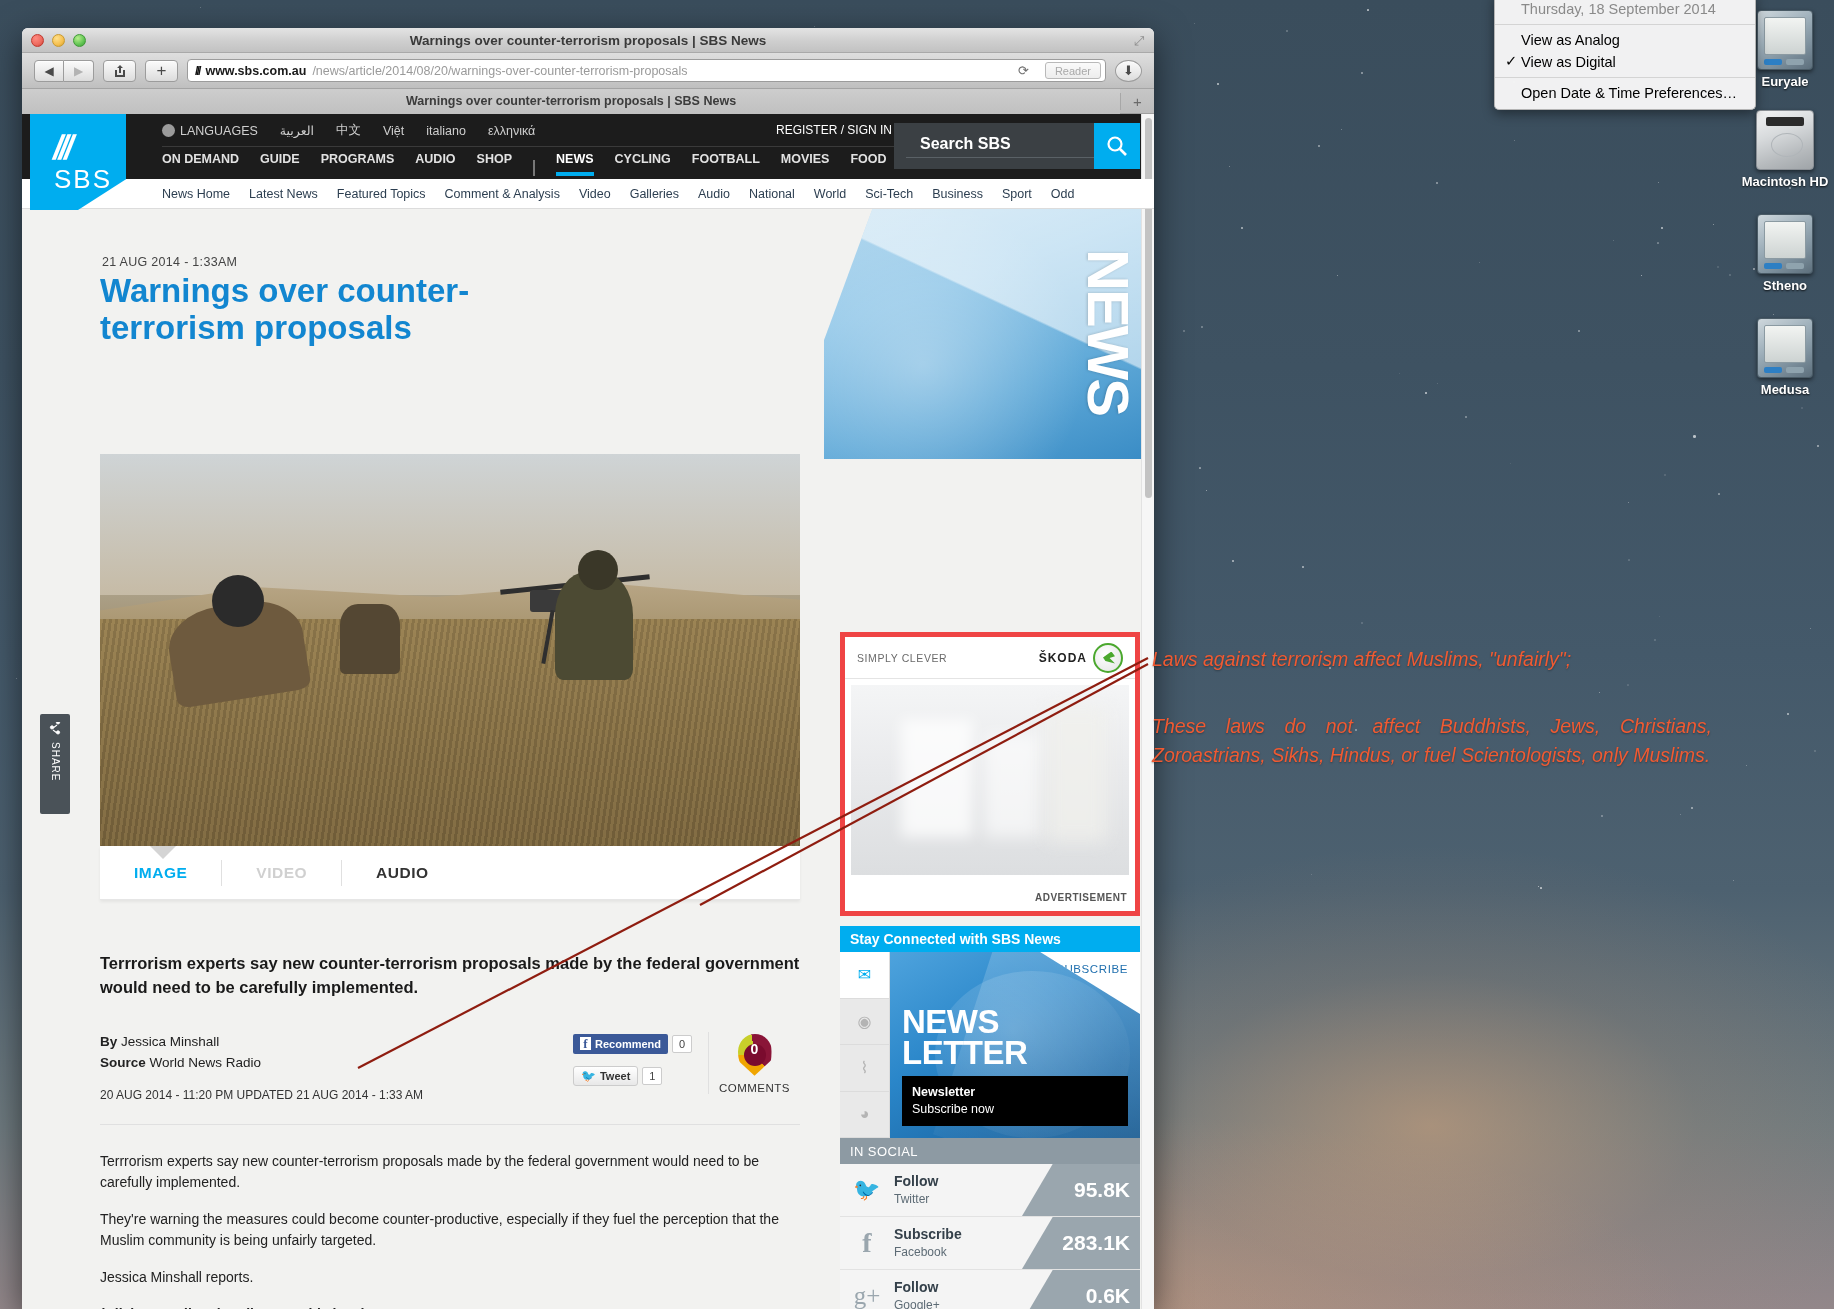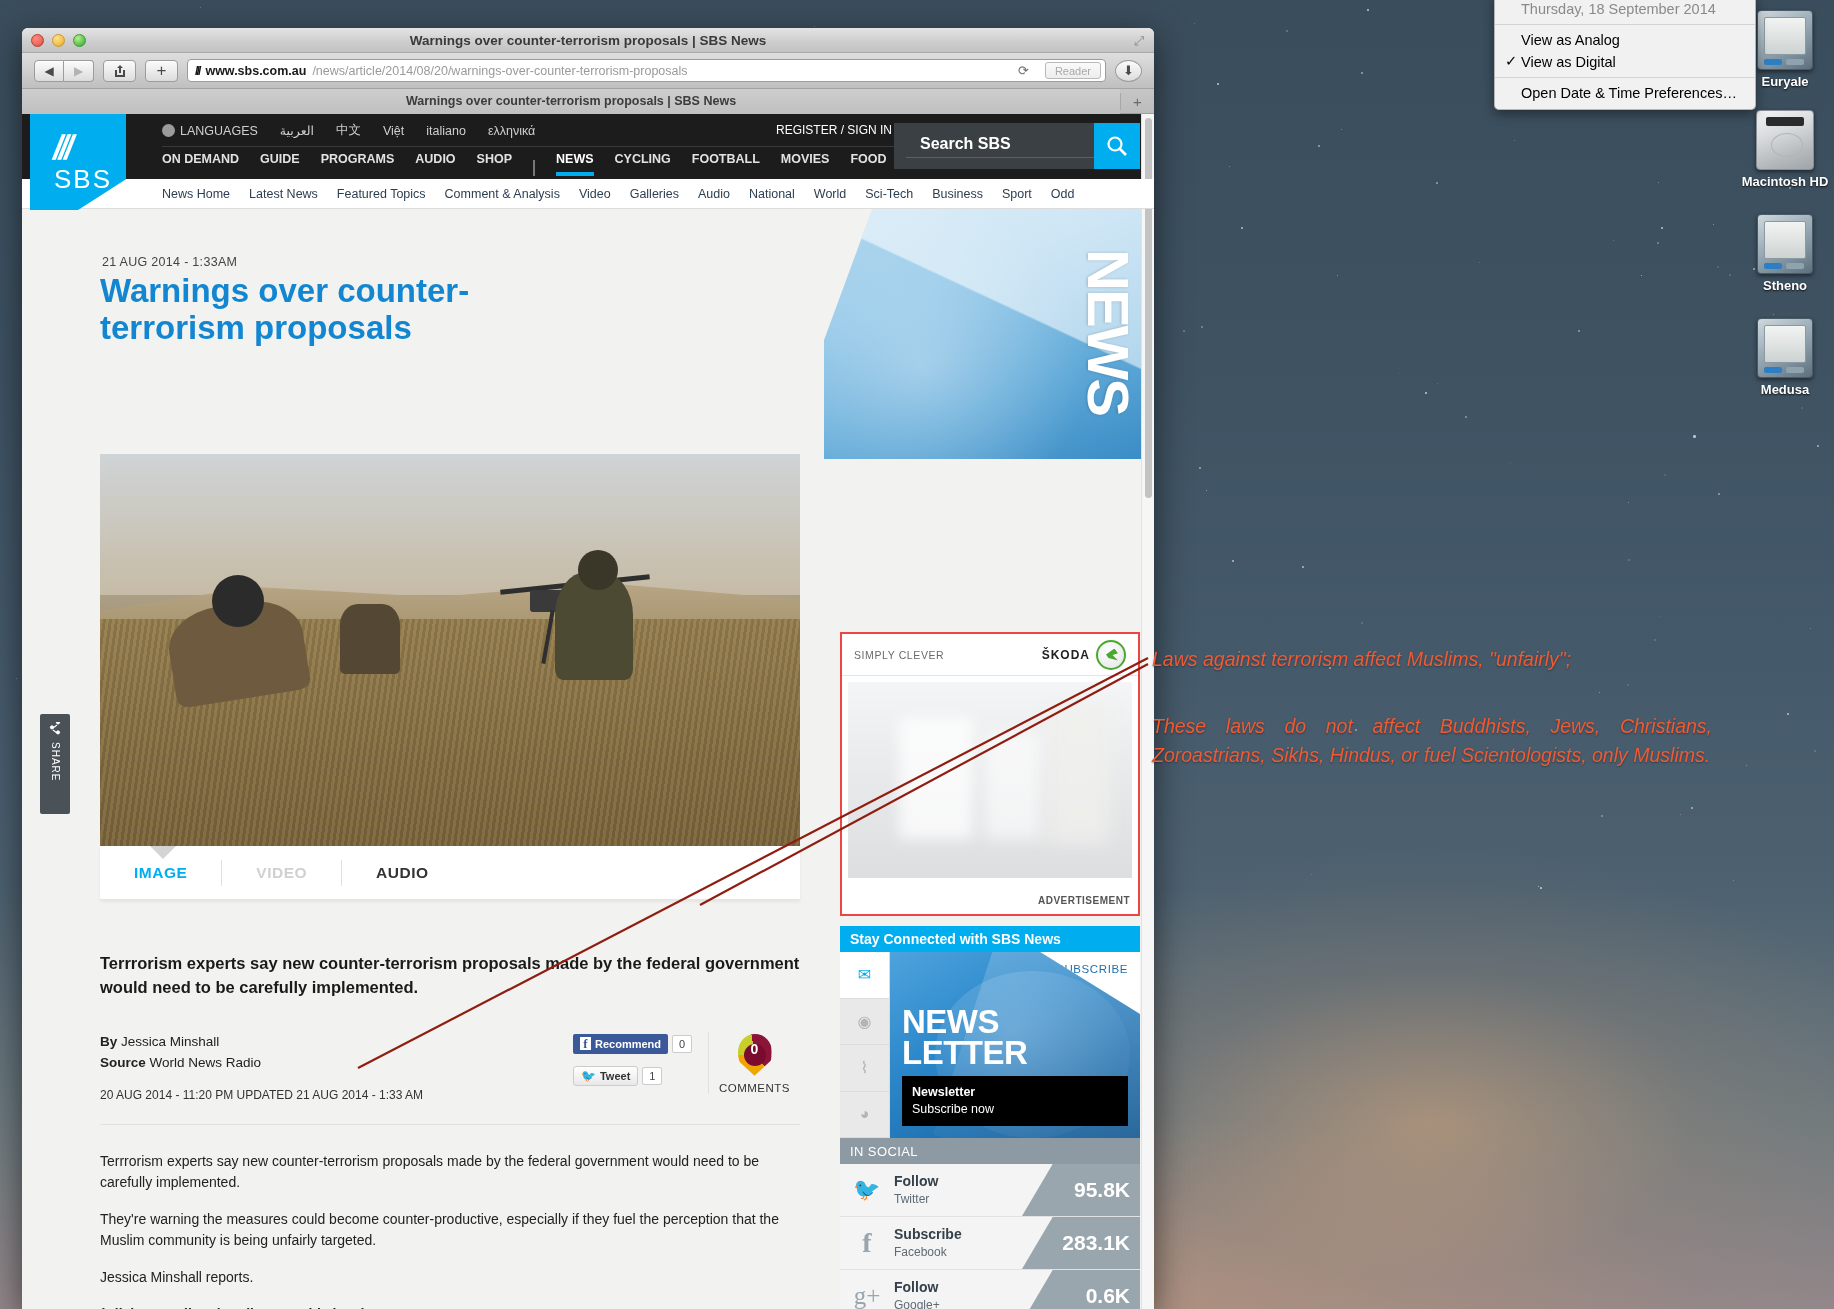--- a/index.html
+++ b/index.html
@@ -274,21 +274,21 @@
       width:22px; height:22px; border-radius:50%; background:#7a0b2e;}
   .pin .n { position:absolute; left:0; right:0; top:7px; text-align:center; color:#fff; font-size:14px; font-weight:bold; z-index:2;}
   .comments .lbl { font-size: 11.5px; color:#333; letter-spacing:0.5px; }
 
   .body-copy { margin-top: 26px; font-size: 14px; line-height: 1.5; color: #222; }
   .body-copy p { margin-bottom: 16px; }
   .body-copy p.bold { font-weight: bold; }
 
   
   .sidebar { position: absolute; left: 818px; top: 518px; width: 300px; }
-  .ad-box { background: #fff; border: 2px solid #ef4444; height: 284px; position: relative; }
+  .ad-box { background: #fff; border: 5px solid #ef4444; height: 284px; position: relative; }
   .ad-top { height: 42px; display:flex; align-items:center; justify-content: space-between;
       padding: 0 12px; border-bottom: 1px solid #e4e4e4; }
   .ad-top .simply { font-size: 10.5px; color: #6a6a6a; letter-spacing: 0.6px; }
   .skoda { display:flex; align-items:center; gap:6px; }
   .skoda .nm { font-size: 12px; font-weight: bold; color: #222; letter-spacing: 1px; }
   .skoda .ring { width: 30px; height: 30px; border-radius:50%; border: 2px solid #4ba82e;
       background: radial-gradient(circle at 40% 35%, #fff, #e3e3e3); position: relative;}
   .skoda .ring:after { content:""; position:absolute; left:8px; top:7px; width:12px; height:12px;
       background:#4ba82e; clip-path: polygon(0 50%, 70% 0, 100% 40%, 55% 55%, 100% 100%, 20% 80%);}
   .ad-body { position:absolute; left:6px; right:6px; top:48px; bottom:36px;

